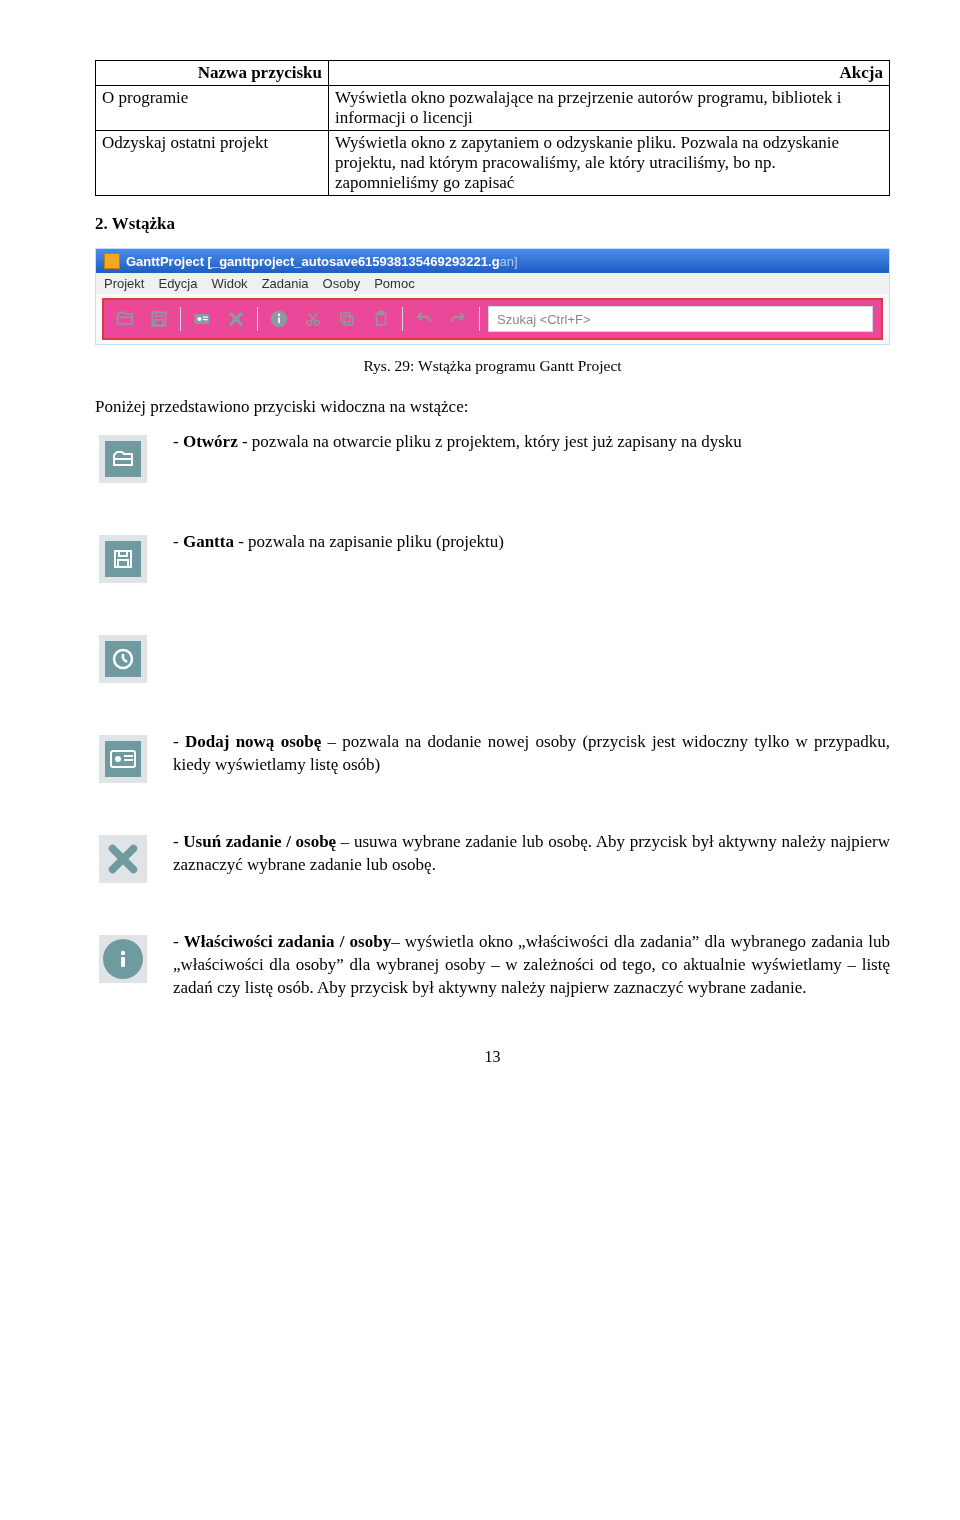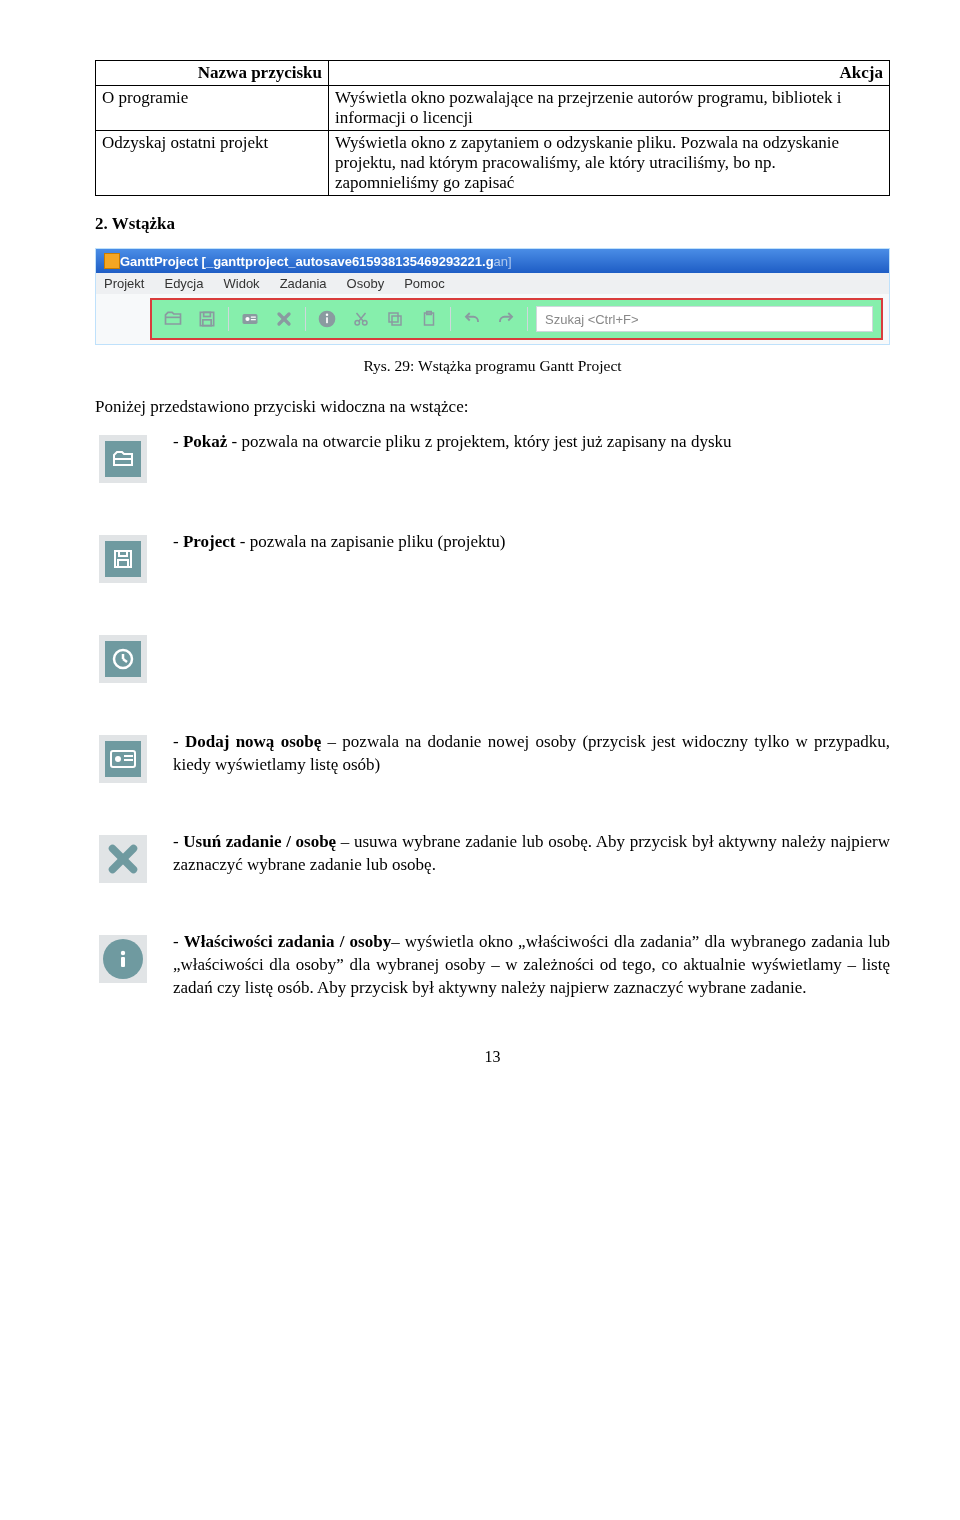--- a/index.html
+++ b/index.html
@@ -44,44 +44,44 @@
     background: #fff;
   }
   .tb-titlebar {
     background: linear-gradient(#4a8de6, #1e5dc5);
     color: #fff;
     font-family: Tahoma, Arial, sans-serif;
     font-size: 13px;
     padding: 4px 8px;
     display: flex;
     align-items: center;
+    gap: 6px;
   }
   .tb-titlebar .orange-icon {
     width: 14px; height: 14px;
     background: #f5a623;
     border: 1px solid #c97c00;
     display: inline-block;
   }
   .tb-menubar {
     background: #eef0f2;
     font-family: Tahoma, Arial, sans-serif;
     font-size: 13px;
     color: #333;
     padding: 3px 8px;
     display: flex;
-    gap: 20px;
+    gap: 14px;
   }
   .tb-ribbon {
     display: flex;
     align-items: center;
     gap: 8px;
     padding: 6px 8px;
-    background: #86efac;
+    background: #ec4899;
     border: 2px solid #d93c3c;
-    margin-left: 48px;
   }
   .tb-btn {
     width: 26px; height: 26px;
     display: inline-flex;
     align-items: center;
     justify-content: center;
     color: #8a9aa0;
   }
   .tb-sep {
     width: 1px;
@@ -278,38 +278,38 @@
     <div class="icon-box">
       <div class="icon-glyph">
           <svg width="24" height="24" viewBox="0 0 24 24" fill="none" stroke="#fff" stroke-width="2">
             <path d="M3 8l3-3h5l2 2h8v11H3z"></path>
             <path d="M3 12h18"></path>
           </svg>
         </div>
     </div>
   </div>
   <div class="text-col">
-    - <span class="lead">Pokaż</span><span> - </span><span>pozwala na otwarcie pliku z projektem, który jest już zapisany na dysku</span>
+    - <span class="lead">Otwórz</span><span> - </span><span>pozwala na otwarcie pliku z projektem, który jest już zapisany na dysku</span>
   </div>
 </div>
 
 <div class="desc-row">
   <div class="icon-col">
     <div class="icon-box">
       <div class="icon-glyph">
           <svg width="24" height="24" viewBox="0 0 24 24" fill="none" stroke="#fff" stroke-width="2">
             <rect x="4" y="4" width="16" height="16"></rect>
             <rect x="8" y="4" width="8" height="5"></rect>
             <rect x="7" y="13" width="10" height="7"></rect>
           </svg>
         </div>
     </div>
   </div>
   <div class="text-col">
-    - <span class="lead">Project</span><span> - </span><span>pozwala na zapisanie pliku (projektu)</span>
+    - <span class="lead">Gantta</span><span> - </span><span>pozwala na zapisanie pliku (projektu)</span>
   </div>
 </div>
 
 <div class="desc-row">
   <div class="icon-col">
     <div class="icon-box">
       <div class="icon-glyph">
           <svg width="24" height="24" viewBox="0 0 24 24" fill="none" stroke="#fff" stroke-width="2.5">
             <circle cx="12" cy="12" r="9"></circle>
             <line x1="12" y1="7" x2="12" y2="12"></line>

